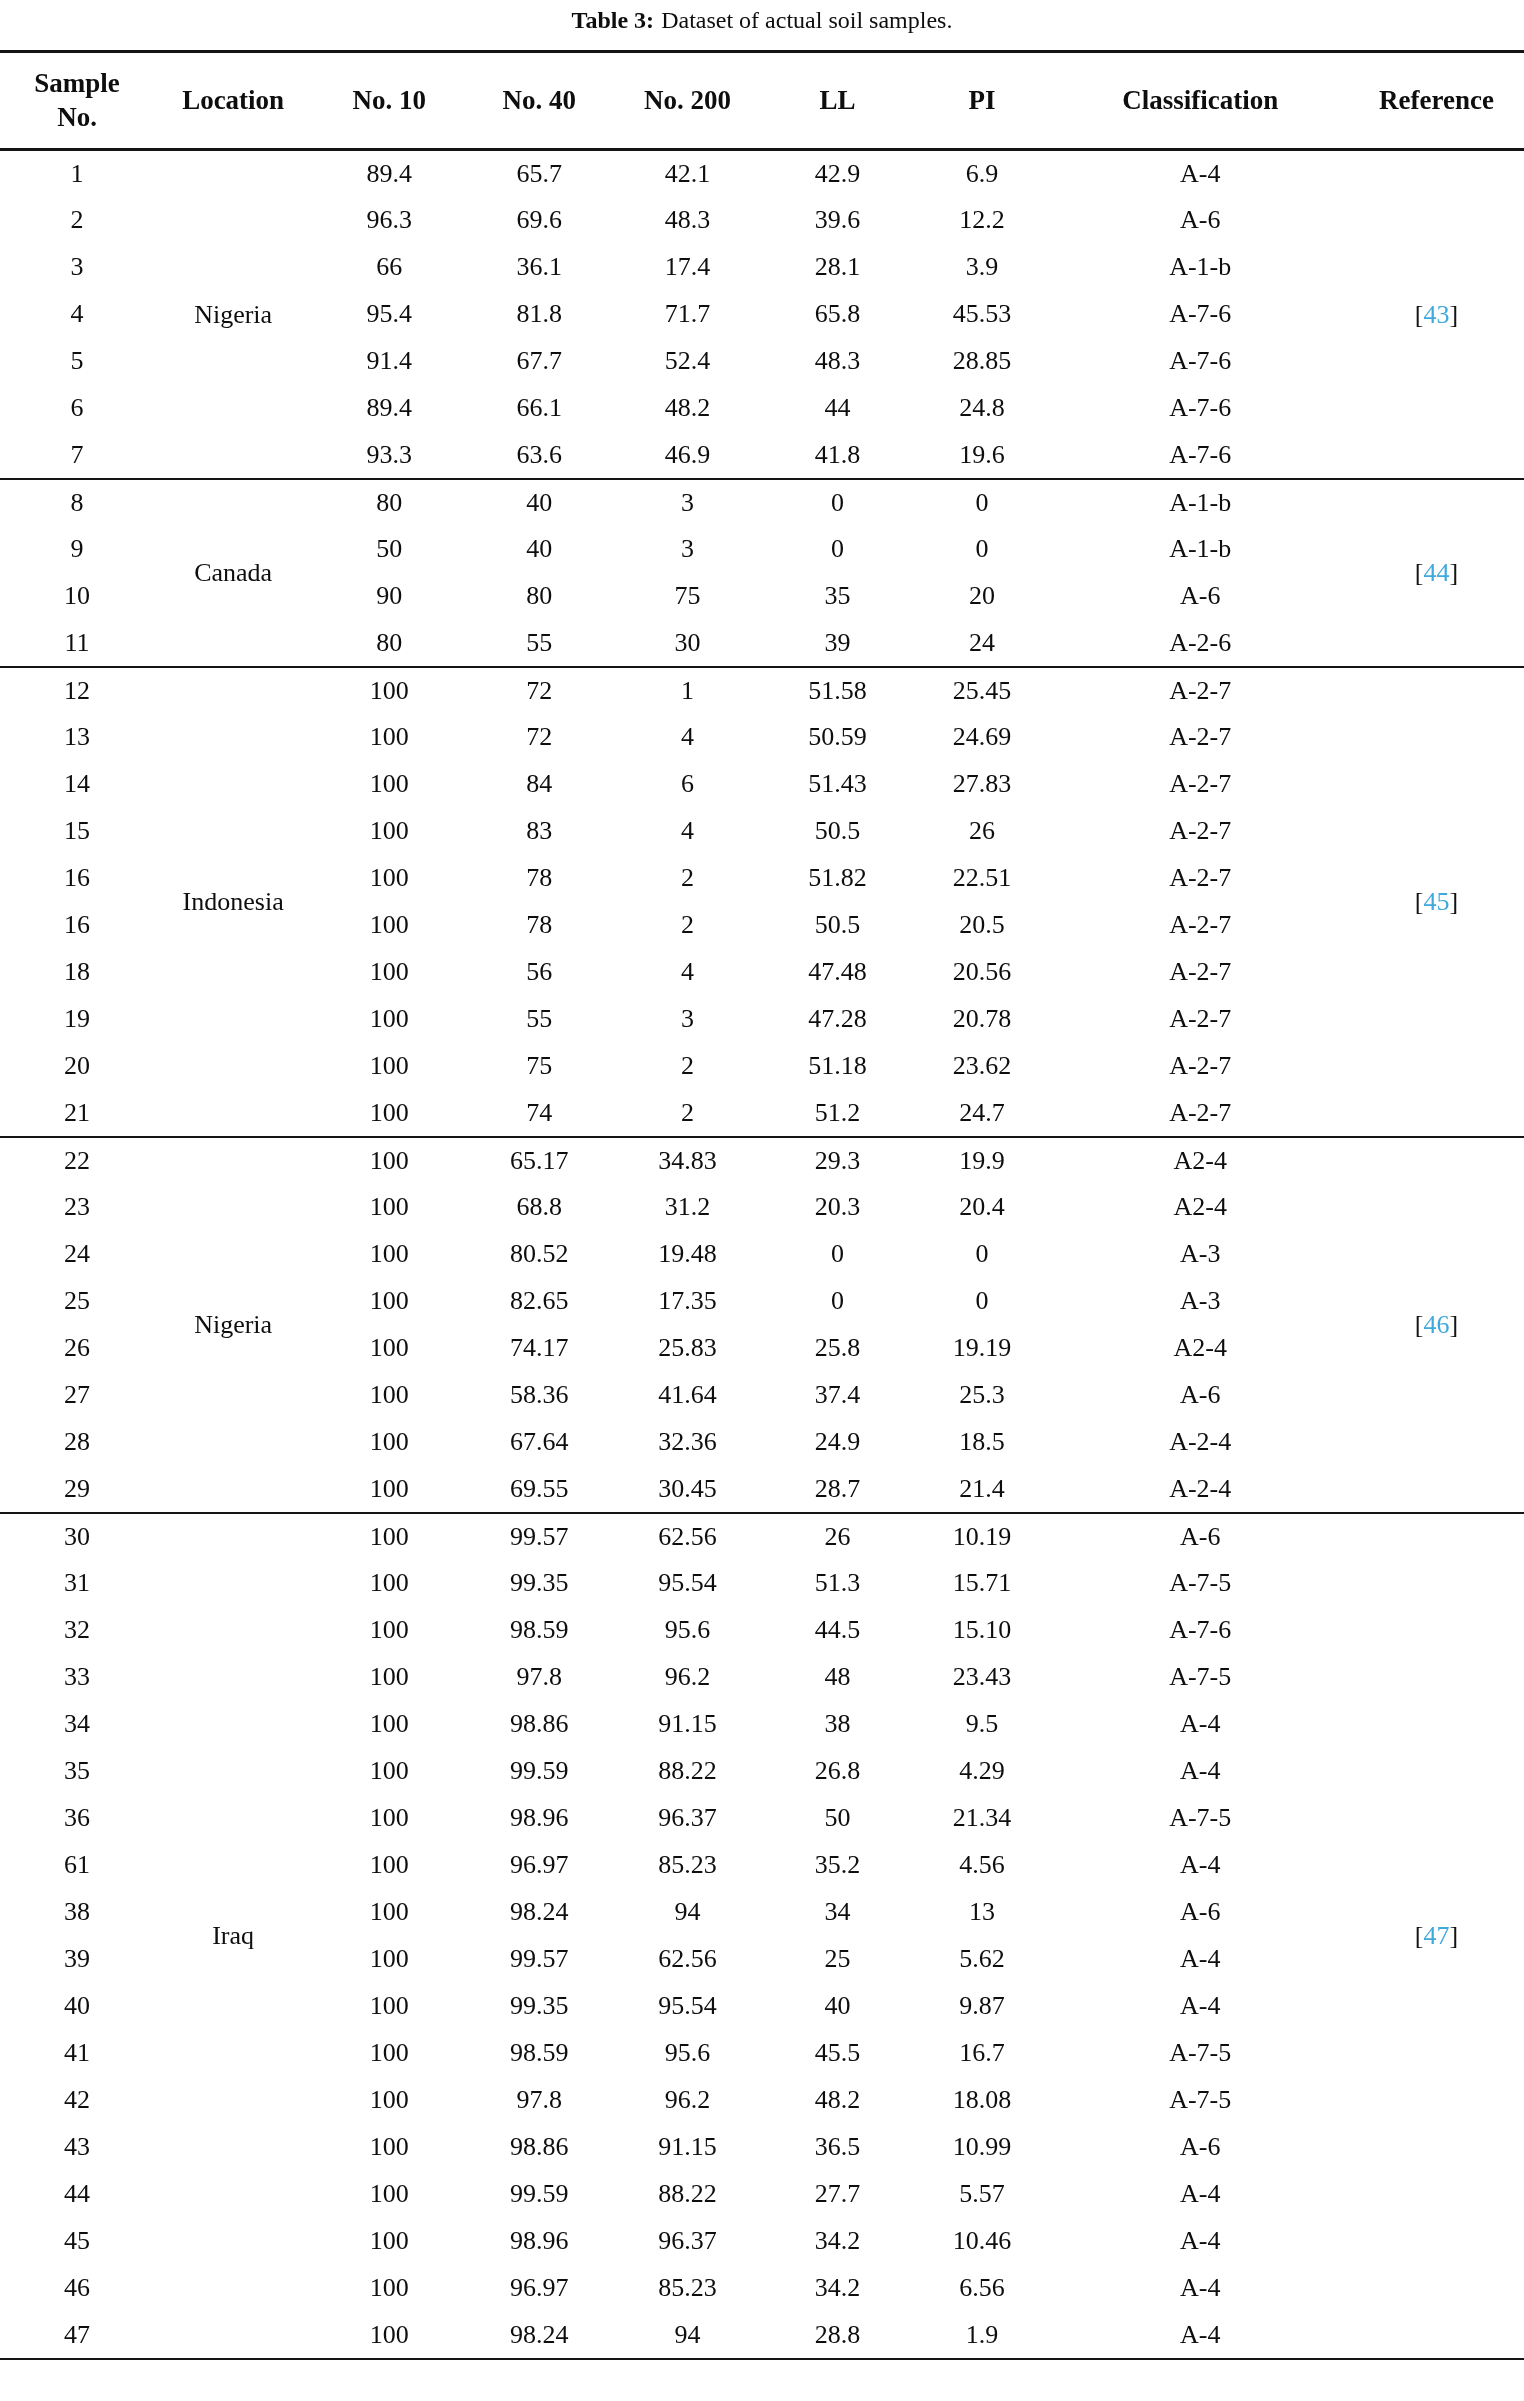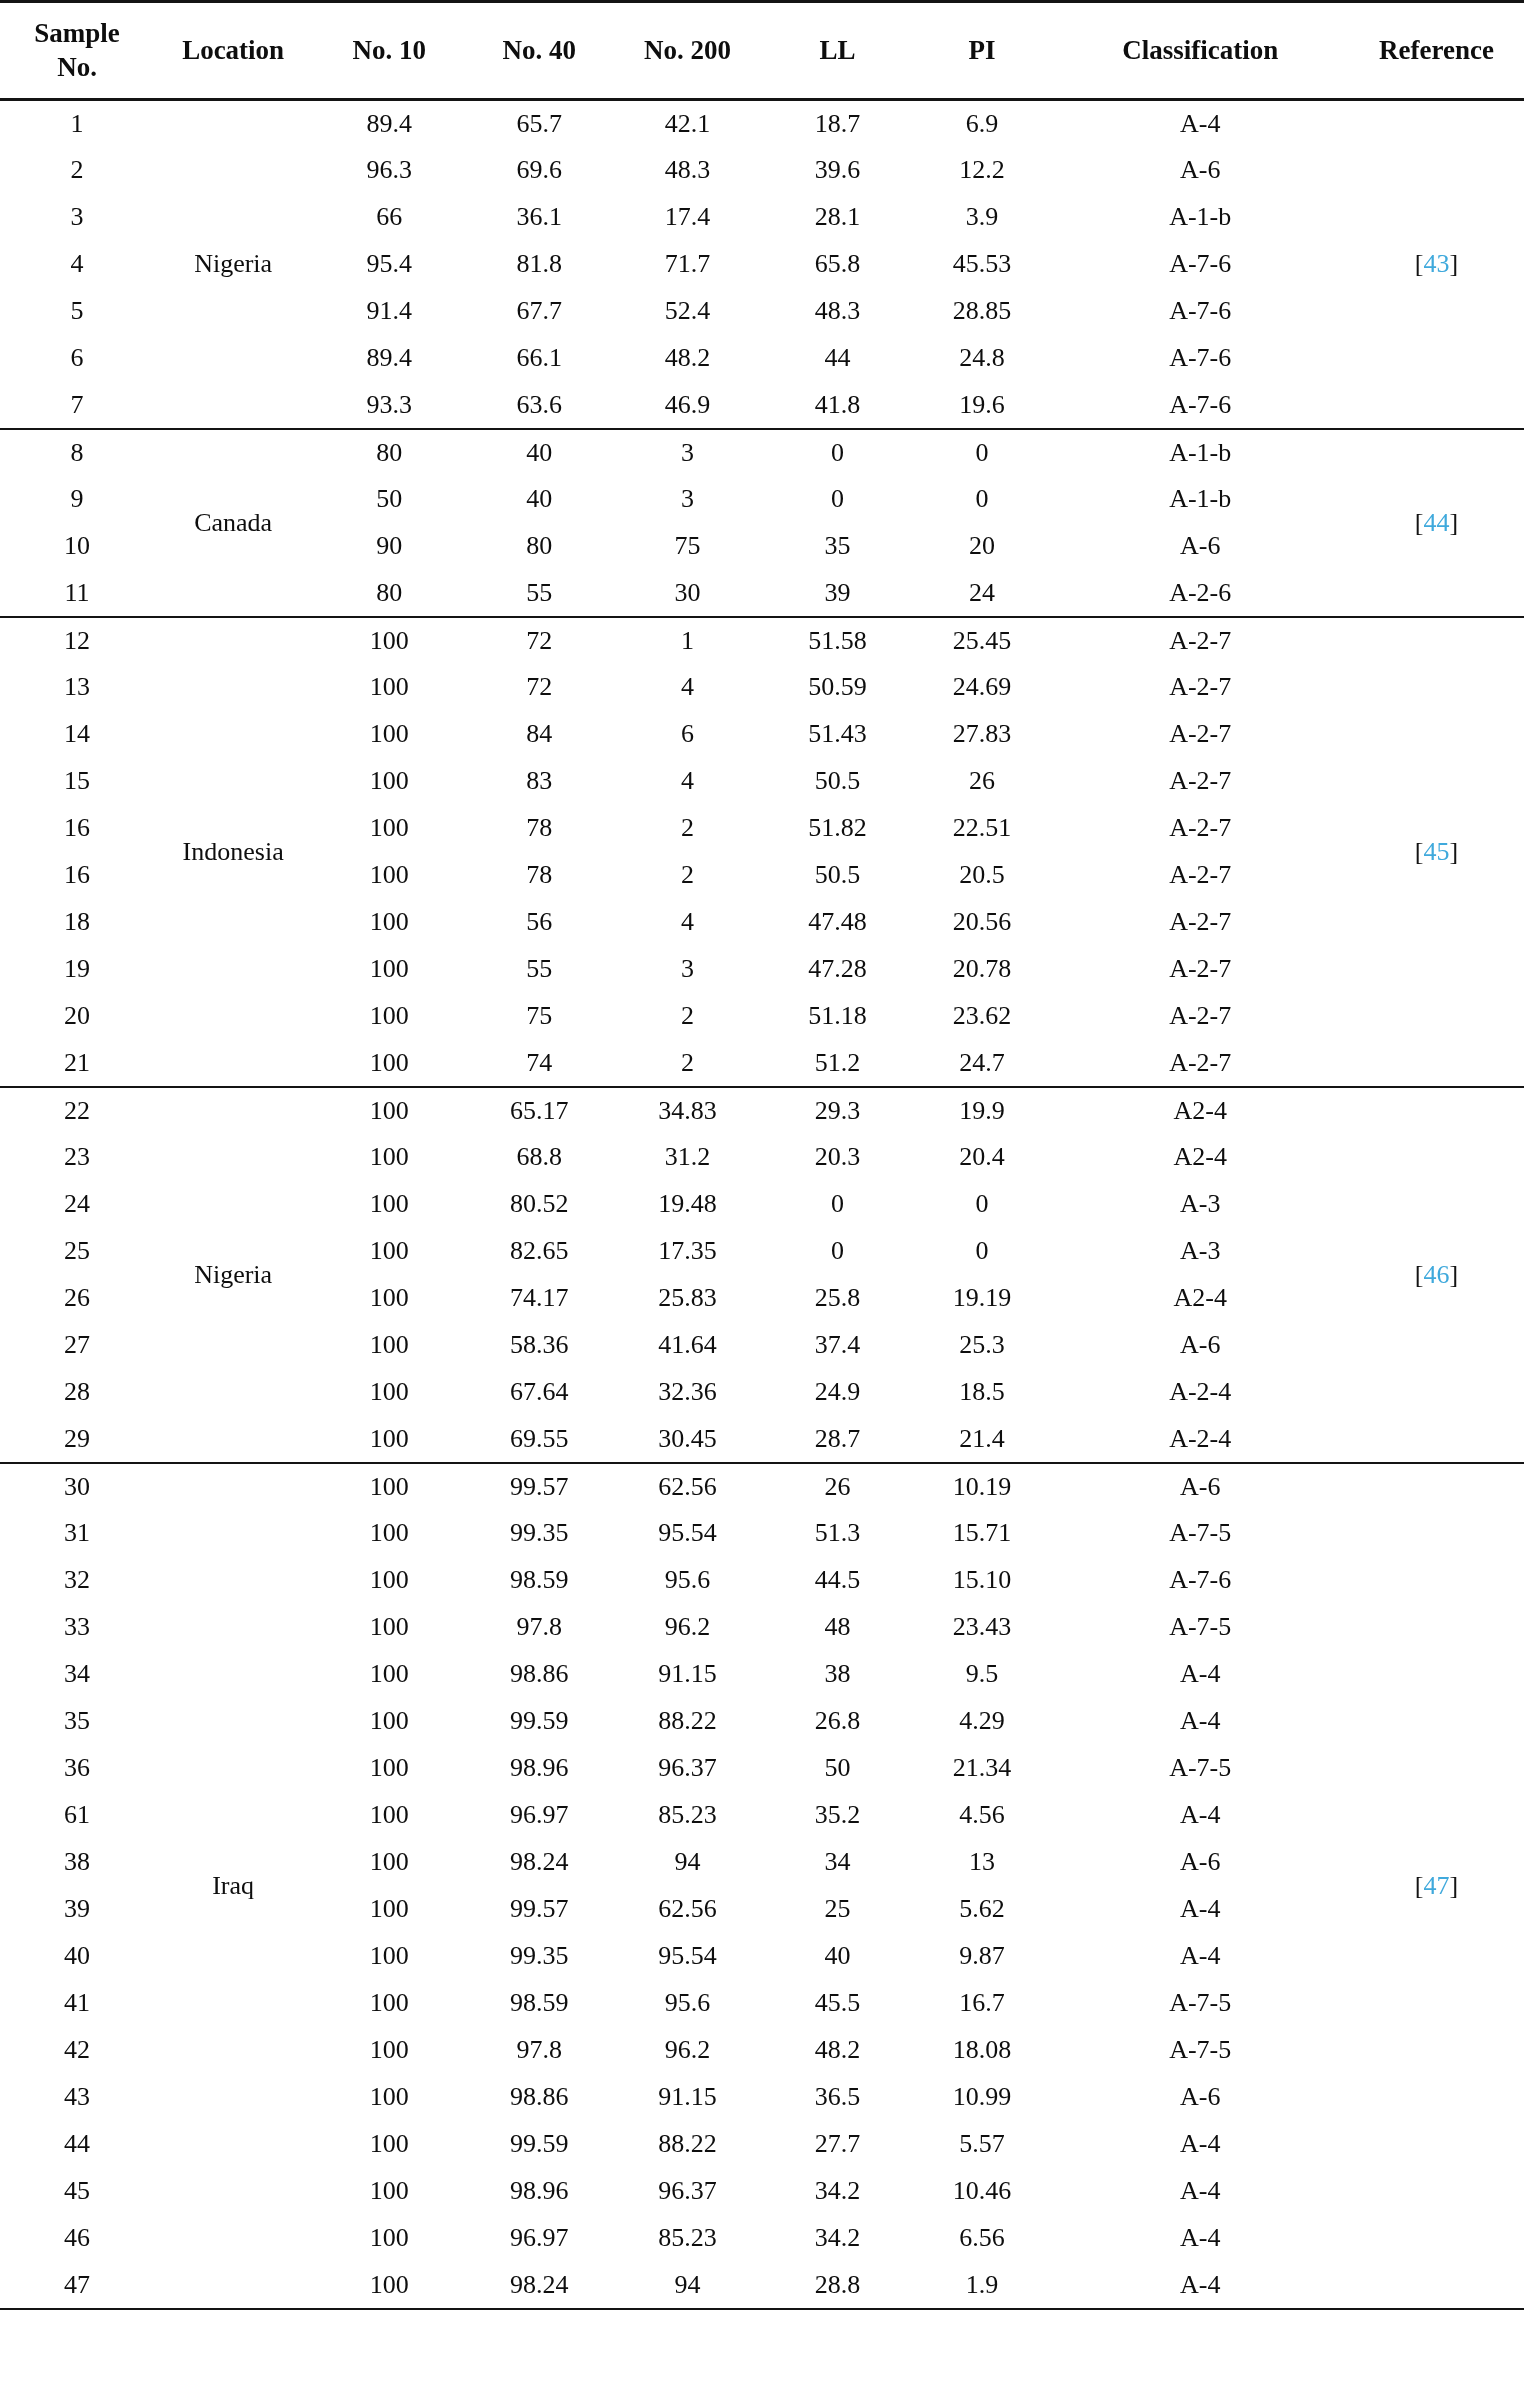--- a/index.html
+++ b/index.html
@@ -77,20 +77,23 @@
   }
   .bracket {
     color: #141414;
   }
 </style>
 </head>
 <body>
 
 <div class="page">
 
+  <div class="caption">
+    <span class="caption-label">Table 3:</span><span class="caption-text">Dataset of actual soil samples.</span>
+  </div>
 
   <table class="dataset">
     <colgroup>
       <col style="width:154px">
       <col style="width:158px">
       <col style="width:154px">
       <col style="width:146px">
       <col style="width:150px">
       <col style="width:150px">
       <col style="width:139px">
@@ -111,21 +114,21 @@
       </tr>
     </thead>
 
   <tbody>
         <tr>
           <td class="sample-no-cell">1</td>
           <td class="location-cell" rowspan="7">Nigeria</td>
           <td class="no10-cell">89.4</td>
           <td class="no40-cell">65.7</td>
           <td class="no200-cell">42.1</td>
-          <td class="ll-cell">18.7</td>
+          <td class="ll-cell">42.9</td>
           <td class="pi-cell">6.9</td>
           <td class="classification-cell">A-4</td>
           <td class="reference-cell" rowspan="7"><span class="bracket">[</span><span class="cite-num">43</span><span class="bracket">]</span></td>
         </tr>
         <tr>
           <td class="sample-no-cell">2</td>
           <td class="no10-cell">96.3</td>
           <td class="no40-cell">69.6</td>
           <td class="no200-cell">48.3</td>
           <td class="ll-cell">39.6</td>

